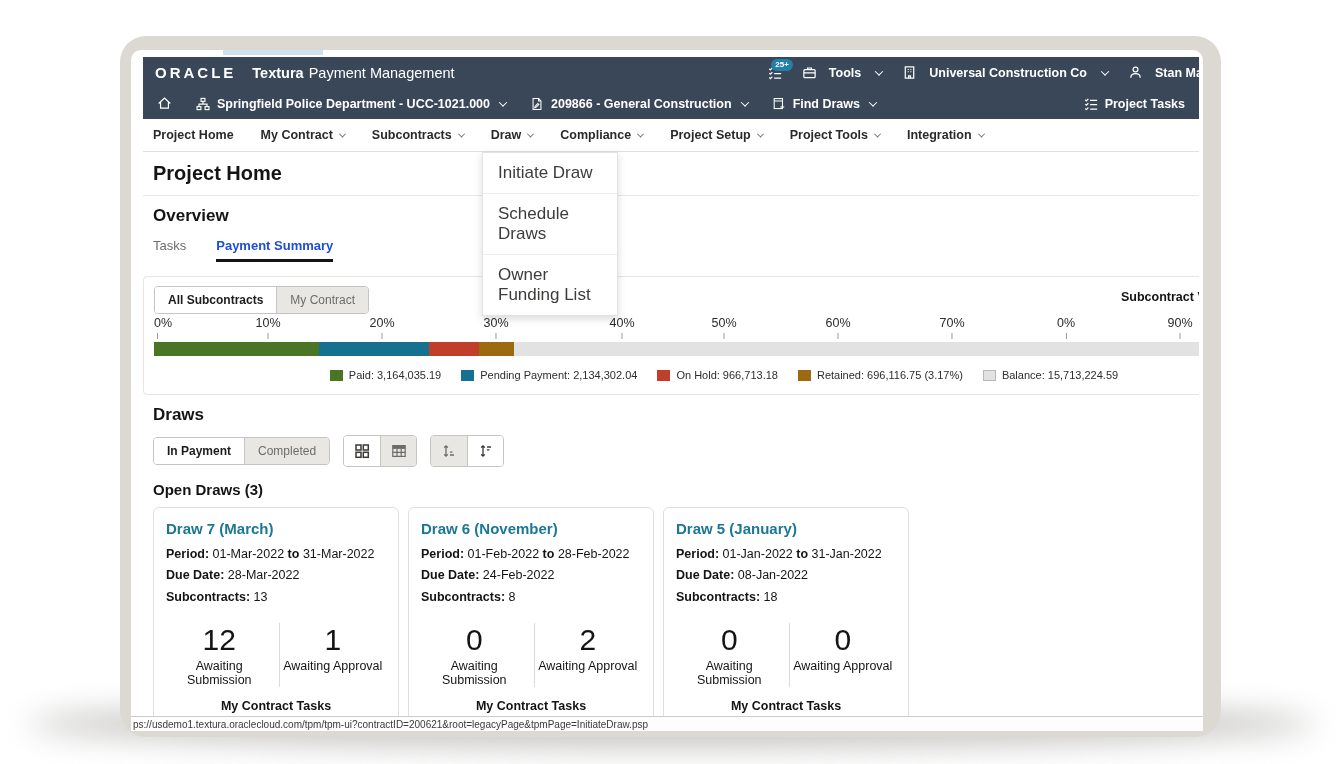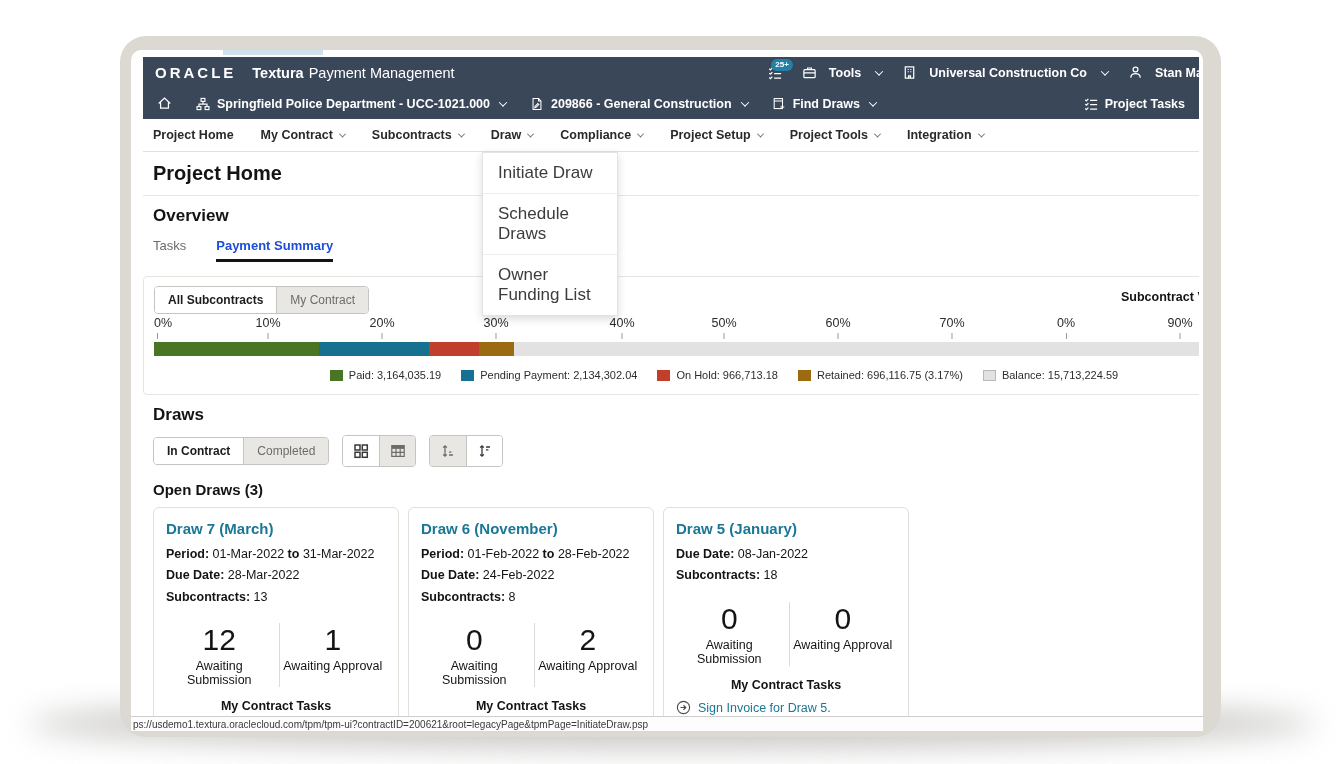--- a/index.html
+++ b/index.html
@@ -361,21 +361,21 @@
                 <span class="litem">
                   <span class="swatch light" style="background: rgb(226, 226, 226);"></span>
                   <span>Balance: 15,713,224.59</span>
                 </span>
               </div>
           </section>
 
           <h2 class="sect">Draws</h2>
           <div class="controls">
             <div class="btn-group" id="status-toggle">
-                <div class="tbtn">In Contract</div>
+                <div class="tbtn">In Payment</div>
                 <div class="tbtn inactive">Completed</div>
               </div>
             <div class="btn-group" id="view-group">
                 <div class="ibtn">
                   <span class="icon">
                     <svg viewBox="0 0 16 16" width="16" height="16">
                       <g fill="none" stroke="currentColor" stroke-width="1.5">
                         <rect x="2" y="2" width="5" height="5"></rect>
                         <rect x="9.3" y="2" width="5" height="5"></rect>
                         <rect x="2" y="9.3" width="5" height="5"></rect>
@@ -471,20 +471,21 @@
                         <circle cx="8" cy="8" r="6.5"></circle>
                         <path d="M4.8 8h5.6M8 5.6L10.4 8 8 10.4"></path>
                       </g>
                     </svg>
                   </span>
                   <span>Review &amp; Sign for Draw 6.</span>
                 </div>
               </div>
               <div class="card">
                 <div class="card-title">Draw 5 (January)</div>
+                <div class="cline"><b>Period:</b> <span>01-Jan-2022</span> <b>to</b> <span>31-Jan-2022</span></div>
                 <div class="cline"><b>Due Date:</b> <span>08-Jan-2022</span>&nbsp; <b>Subcontracts:</b> <span>18</span></div>
                 <div class="stats">
                   <div class="stat">
                     <div class="stat-value">0</div>
                     <div class="stat-label">Awaiting Submission</div>
                   </div>
                   <div class="stat">
                     <div class="stat-value">0</div>
                     <div class="stat-label">Awaiting Approval</div>
                   </div>

